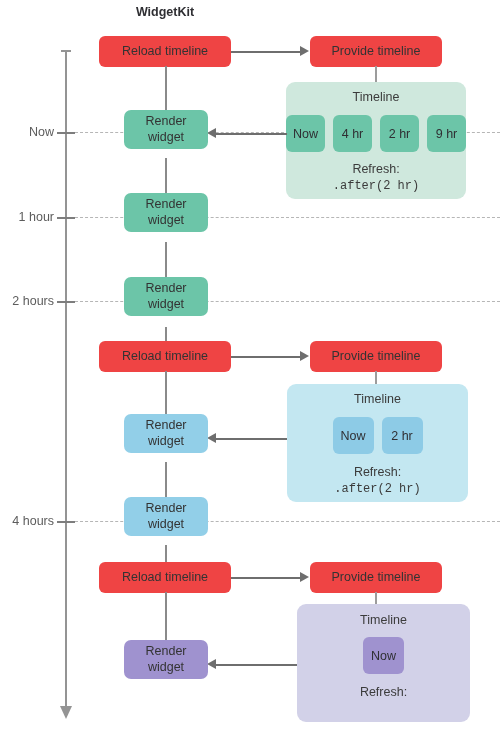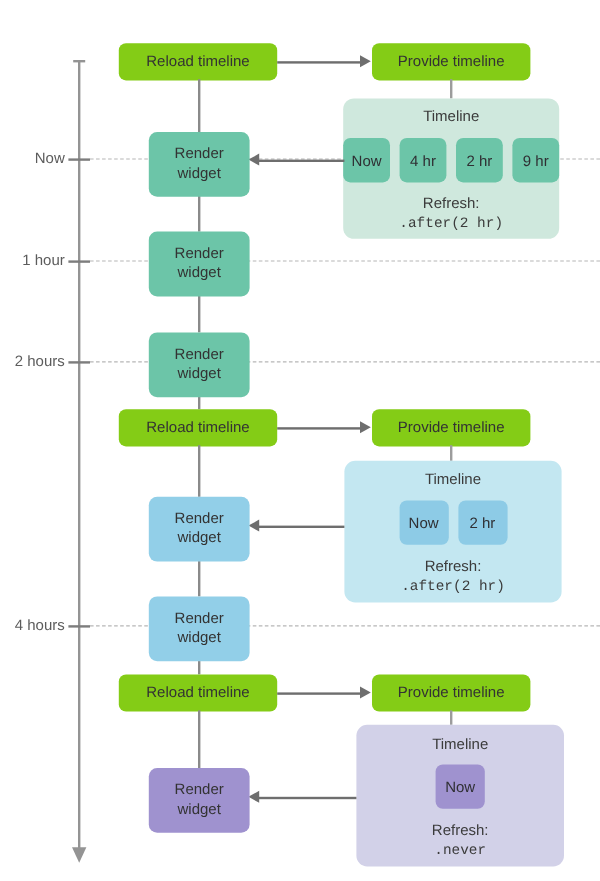--- a/index.html
+++ b/index.html
@@ -90,26 +90,26 @@
     display: flex;
     align-items: center;
     justify-content: center;
     text-align: center;
     border-radius: 6px;
     font-size: 12.5px;
     line-height: 1.25;
     color: #333333;
   }
   .grey-box {
-    background: #84cc16;
+    background: #ef4444;
     height: 31px;
   }
   .render-box {
     width: 84px;
-    height: 54px;
+    height: 39px;
     border-radius: 7px;
     left: 124px;
   }
   .render-green  { background: #6cc5a8; }
   .render-blue   { background: #92cfe8; }
   .render-purple { background: #9f92cf; }
 
   
   .panel {
     position: absolute;
@@ -188,20 +188,21 @@
     border-top: 5px solid transparent;
     border-bottom: 5px solid transparent;
     border-right: 9px solid #6e6e6e;
   }
 </style>
 </head>
 <body>
 
 <div id="canvas">
 
+  <div class="col-header" id="hdr-widgetkit">WidgetKit</div>
 
   <div class="axis-cap"></div>
   <div class="axis-line"></div>
   <div class="axis-arrow"></div>
 
   <div class="tick" style="top:132px;"></div>
   <div class="gridline" style="top:132px;"></div>
   <div class="tick-label" style="top:125px;">Now</div>
 
   <div class="tick" style="top:217px;"></div>
@@ -306,21 +307,20 @@
 
   <div class="v-line-light" style="left:375px; top:592px; height:12px;"></div>
 
   <div class="panel panel-purple" style="left:297px; top:604px; width:173px; height:118px;">
     <div class="panel-title" style="top:9px;">Timeline</div>
     <div class="chip-row" style="top:33px;">
       <div class="chip chip-purple">Now</div>
     </div>
     <div class="panel-refresh" style="top:79px;">
       <div>Refresh:</div>
-      <div class="mono">.never</div>
     </div>
   </div>
 
   <div class="h-line" style="left:215px; top:664px; width:82px;"></div>
   <div class="arrow-left" style="left:207px; top:659px;"></div>
 
   <div class="v-line" style="left:165px; top:592px; height:48px;"></div>
 
   <div class="box render-box render-purple" style="top:640px;">
     <span><span>Render</span><br>

